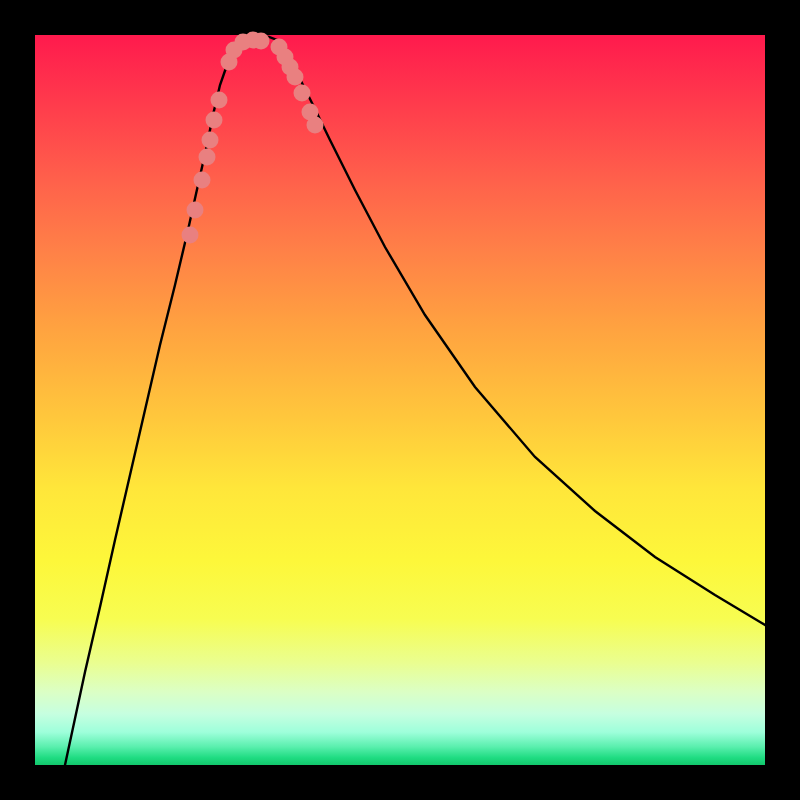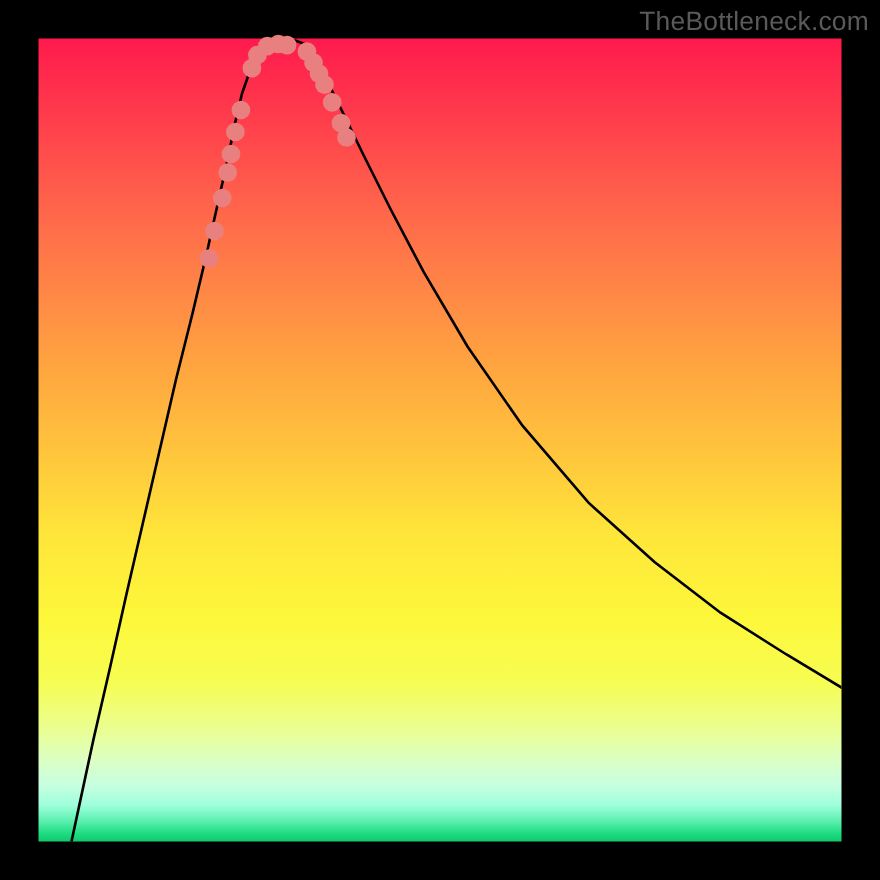--- a/index.html
+++ b/index.html
@@ -64,21 +64,20 @@
     height: 17px;
     border-radius: 50%;
     background: #e98080;
     transform: translate(-50%, -50%);
   }
 </style>
 </head>
 <body>
 
 <div class="frame">
-  <div class="watermark">TheBottleneck.com</div>
 
   <div class="plot">
 
     <svg class="curve" width="730" height="730" viewBox="0 0 730 730">
       <path id="curve-path" d="M30 730 L50 637 L65 572 L80 505 L95 440 L110 375 L125 310 L140 250 L153 195 L163 150 L172 110 L178 80 L185 50 L192 30 L198 15 L203 5 L203 5 L210 2 L218 1 L226 1 L234 2 L242 5 L242 5 L252 20 L264 42 L278 70 L295 105 L320 155 L350 212 L390 280 L440 352 L500 422 L560 476 L620 522 L680 560 L730 590 " fill="none" stroke="#000" stroke-width="2.4" stroke-linecap="round"></path>
     </svg>
 
     <div id="dots-layer">
         <div class="dot" style="left: 155px; top: 200px;"></div>
         <div class="dot" style="left: 160px; top: 175px;"></div>

